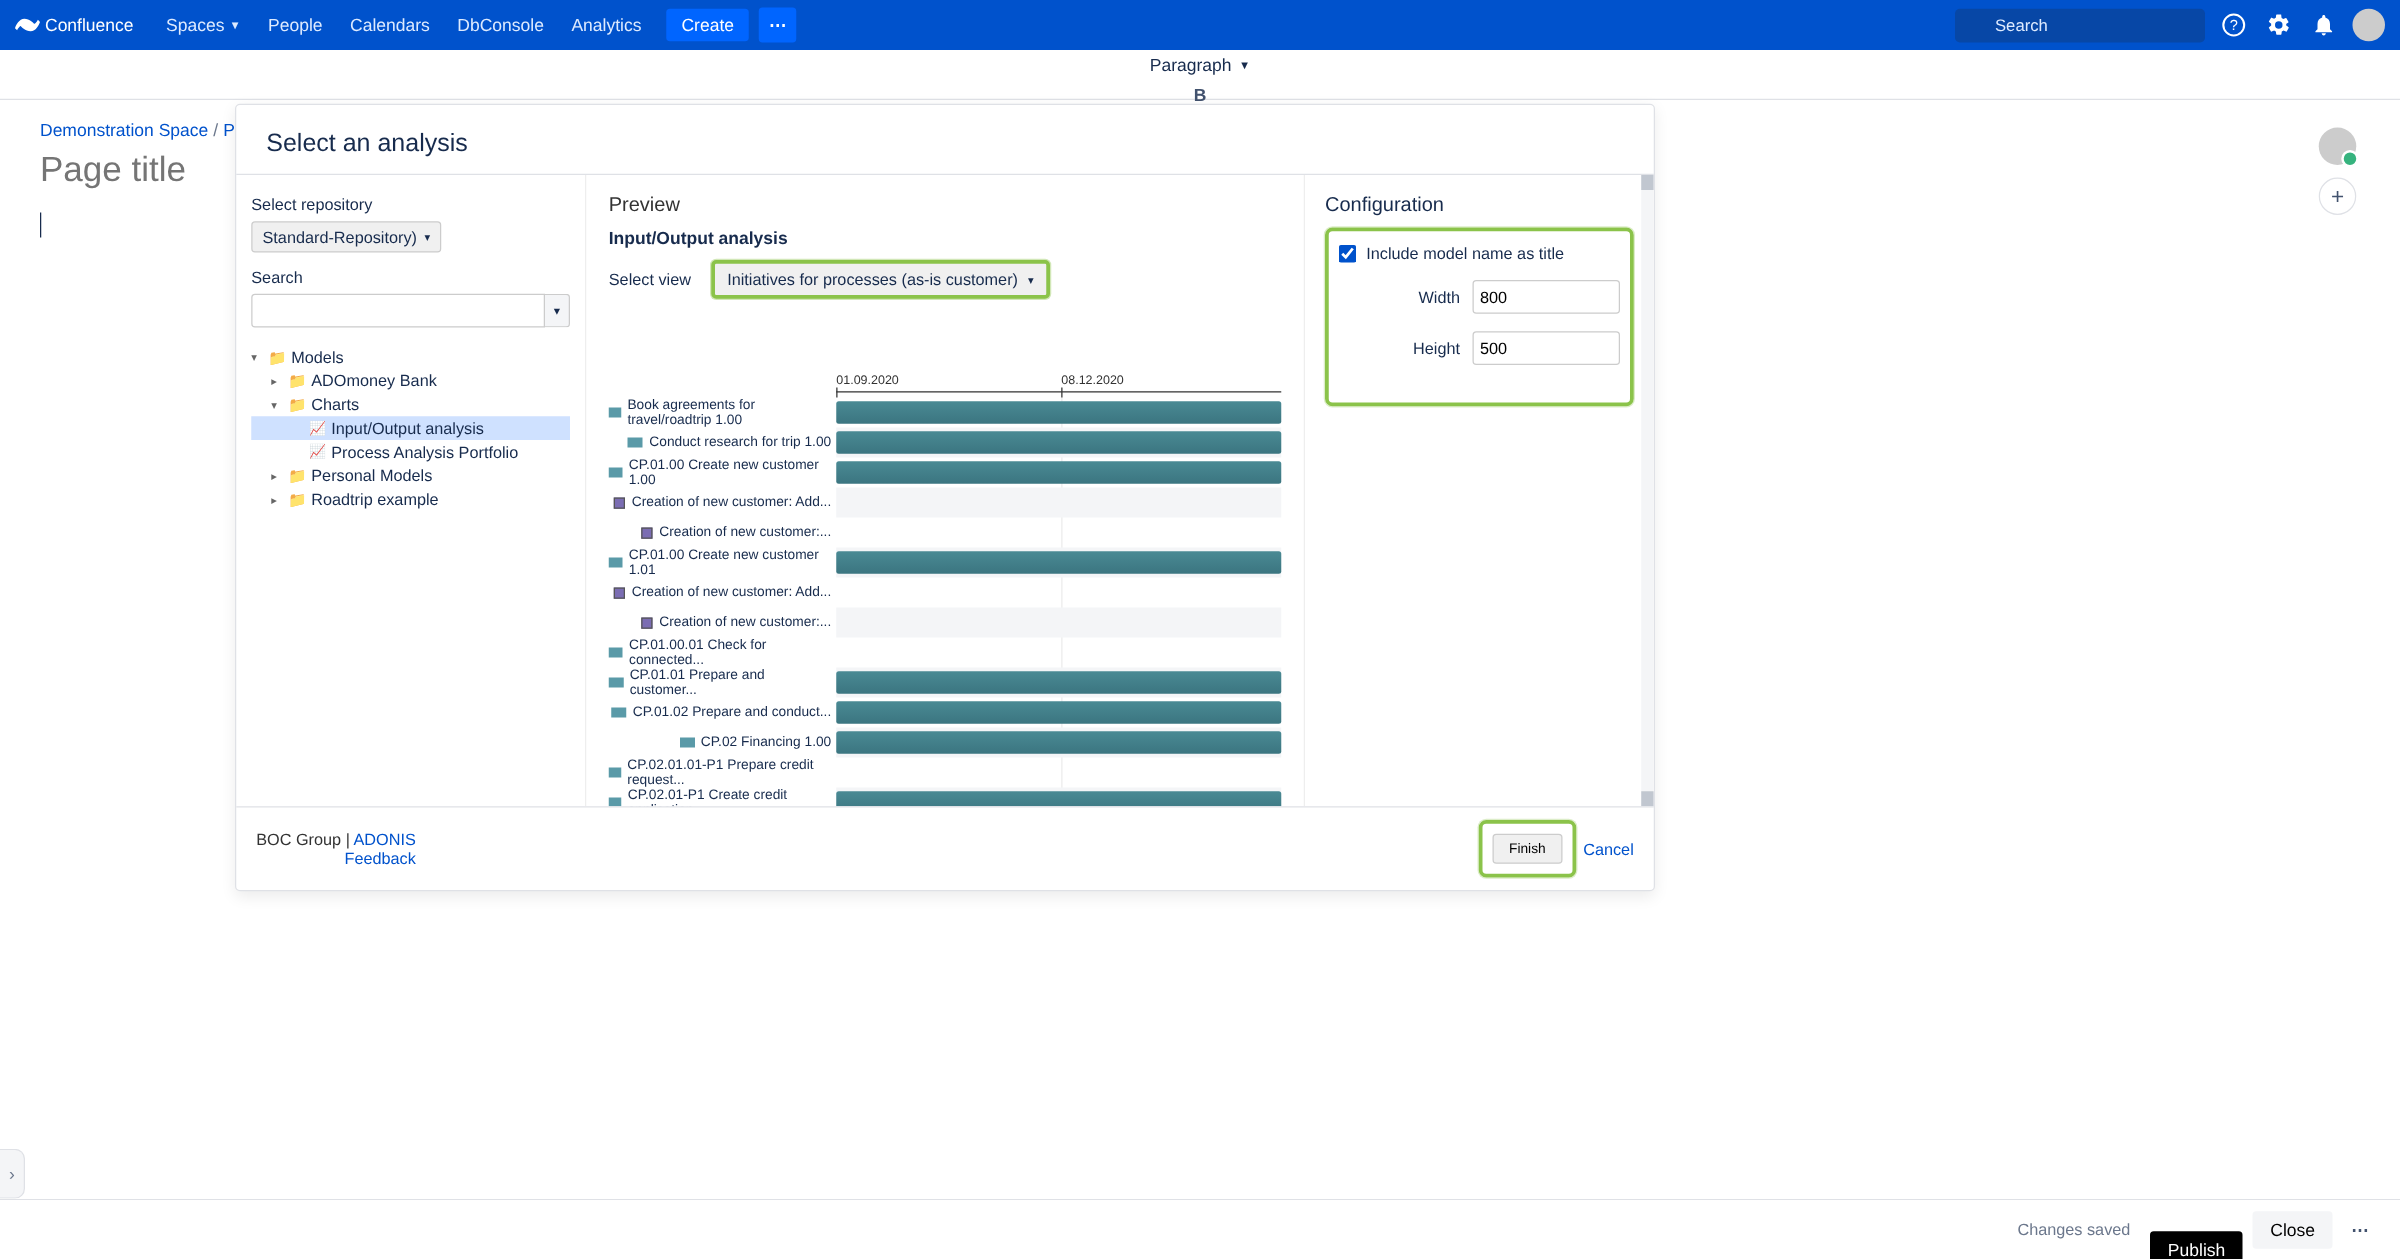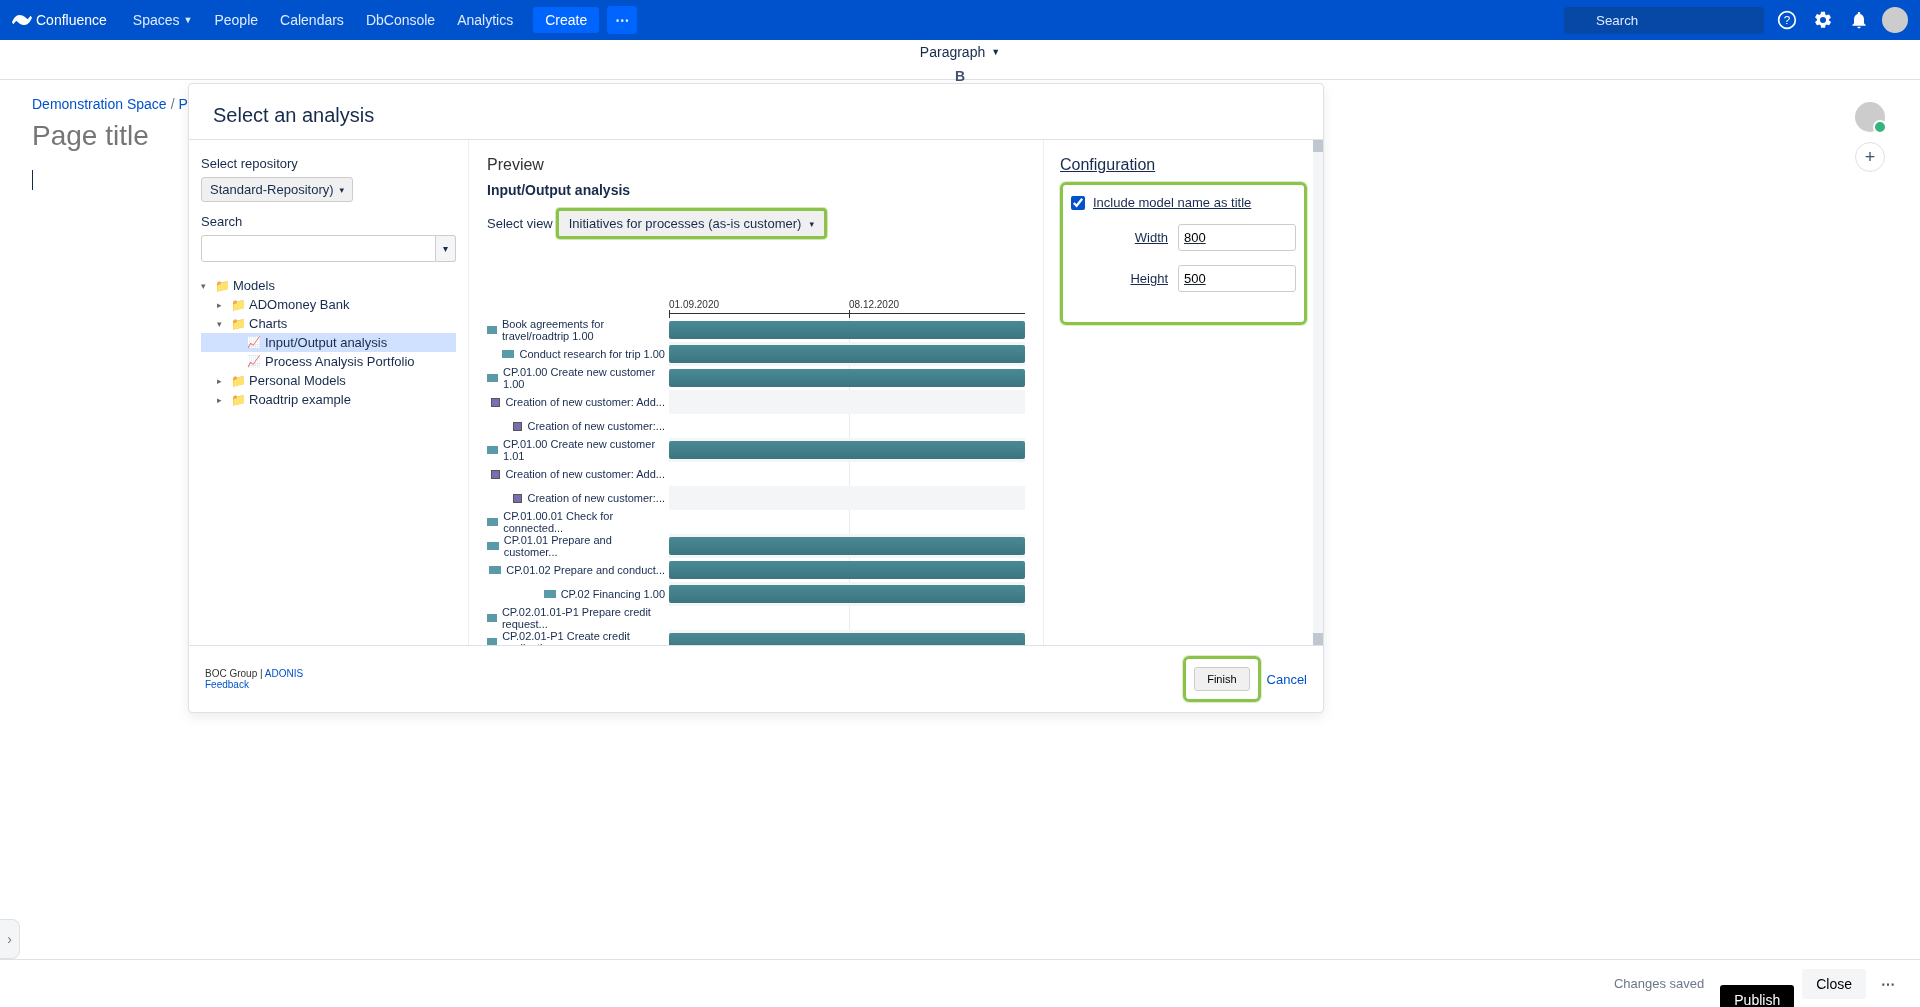--- a/index.html
+++ b/index.html
@@ -63,21 +63,21 @@
 .tree-icon { width: 14px; text-align: center; font-size: 12px; }
 .folder-icon { color: #42526e; }
 .chart-icon-glyph { color: #0052cc; font-size: 11px; }
 .indent-1 { padding-left: 16px; }
 .indent-2 { padding-left: 32px; }
 
 
 .modal-center { flex: 1; padding: 16px 18px; overflow: hidden; }
 .preview-title { font-size: 16px; font-weight: 400; color: #333; margin-bottom: 8px; }
 .analysis-title { font-size: 14px; font-weight: 700; margin-bottom: 10px; }
-.select-view-row { display: flex; align-items: center; gap: 3px; margin-bottom: 20px; }
+.select-view-row { display: flex; align-items: center; gap: 16px; margin-bottom: 20px; }
 .select-view-label { font-size: 13px; }
 .select-view-dd { border: 3px solid #8bc34a; background: #f0f0f0; padding: 5px 10px; border-radius: 4px; display: flex; align-items: center; gap: 8px; font-size: 13px; cursor: pointer; box-shadow: 0 0 0 1px rgba(139,195,74,0.4); }
 
 
 .gantt-wrap { margin-top: 60px; }
 .gantt-header { display: flex; margin-bottom: 2px; }
 .gantt-labels-col { width: 182px; }
 .gantt-bars-col { flex: 1; position: relative; }
 .gantt-dates { display: flex; font-size: 10px; color: #333; position: relative; height: 14px; }
 .gantt-date1 { position: absolute; left: 0; }
@@ -89,32 +89,32 @@
 .gantt-row:nth-child(odd) .gantt-bar-area { background: #f4f5f7; }
 .gantt-label-cell { width: 182px; display: flex; align-items: center; gap: 5px; justify-content: flex-end; font-size: 11px; padding-right: 4px; }
 .gantt-row-icon { width: 12px; height: 8px; }
 .gantt-row-icon.full { background: #5a9aa8; }
 .gantt-row-icon.sub { background: #7b6db3; border: 1px solid #555; width: 9px; height: 9px; }
 .gantt-bar-area { flex: 1; height: 100%; position: relative; }
 .gantt-bar { position: absolute; left: 0; right: 0; top: 3px; bottom: 3px; background: linear-gradient(#4a8a94, #3b7580); border-radius: 2px; }
 .gantt-marker-line { position: absolute; left: 180px; top: 0; bottom: 0; width: 1px; background: rgba(0,0,0,0.08); }
 
 
-.modal-right { width: 280px; padding: 16px 16px; border-left: 1px solid #eee; text-decoration: underline; }
+.modal-right { width: 280px; padding: 16px 16px; border-left: 1px solid #eee; }
 .config-title { font-size: 16px; margin-bottom: 8px; }
 .config-box { border: 3px solid #8bc34a; border-radius: 6px; padding: 10px 8px; box-shadow: 0 0 0 1px rgba(139,195,74,0.3); }
 .config-row { display: flex; align-items: center; gap: 8px; margin-bottom: 14px; font-size: 13px; }
 .config-row.field { justify-content: flex-end; gap: 10px; }
 .config-row.field label { text-align: right; }
 .config-input { width: 118px; border: 1px solid #ccc; padding: 5px; font-size: 13px; border-radius: 3px; }
 input[type=checkbox] { width: 14px; height: 14px; accent-color: #0052cc; }
 
 
 .modal-footer { border-top: 1px solid #dfe1e6; padding: 10px 16px; display: flex; align-items: center; }
-.footer-left { font-size: 10px; color: #333; }
+.footer-left { font-size: 13px; color: #333; text-align: right; }
 .footer-left a { color: #0052cc; text-decoration: none; cursor: pointer; }
 .footer-right { margin-left: auto; display: flex; align-items: center; gap: 6px; }
 .finish-wrap { border: 3px solid #8bc34a; border-radius: 6px; padding: 8px; box-shadow: 0 0 0 1px rgba(139,195,74,0.3); }
 .finish-btn { background: #f0f0f0; border: 1px solid #ccc; padding: 5px 12px; border-radius: 3px; cursor: pointer; font-size: 11px; }
 .cancel-link { color: #0052cc; cursor: pointer; font-size: 13px; }
 
 
 .bottom-bar { position: fixed; bottom: 0; left: 0; right: 0; height: 48px; border-top: 1px solid #dfe1e6; background: #fff; display: flex; align-items: center; padding: 0 16px; }
 .bottom-msg { margin-left: auto; font-size: 13px; color: #6b778c; margin-right: 16px; }
 .publish-btn { background: #000000; color: #fff; border: none; padding: 7px 14px; border-radius: 3px; cursor: pointer; font-size: 14px; margin-top: 32px; }

